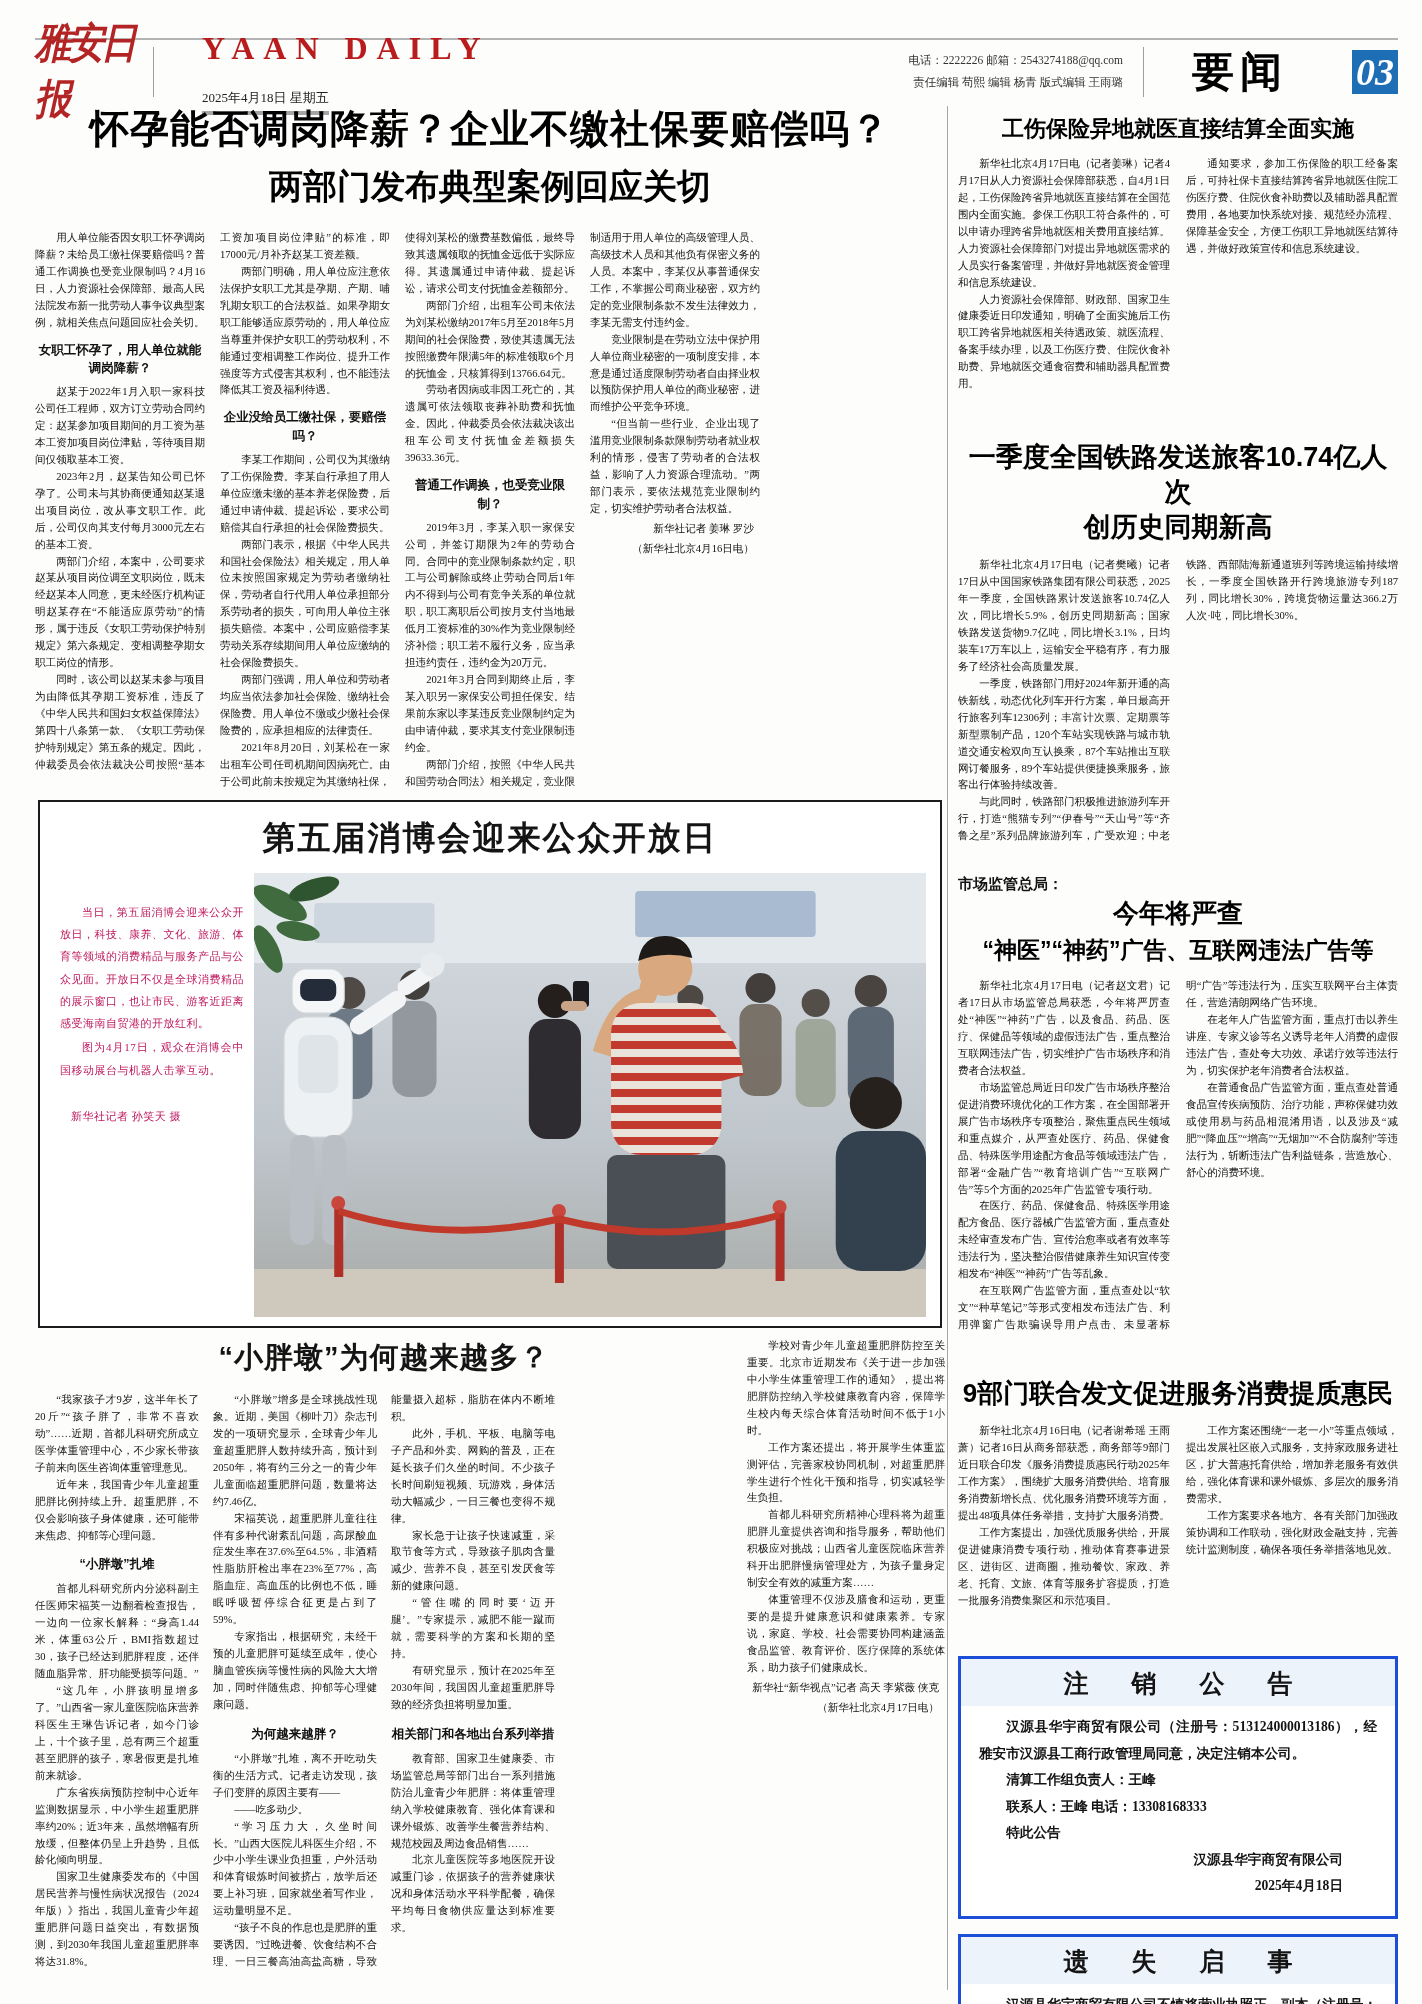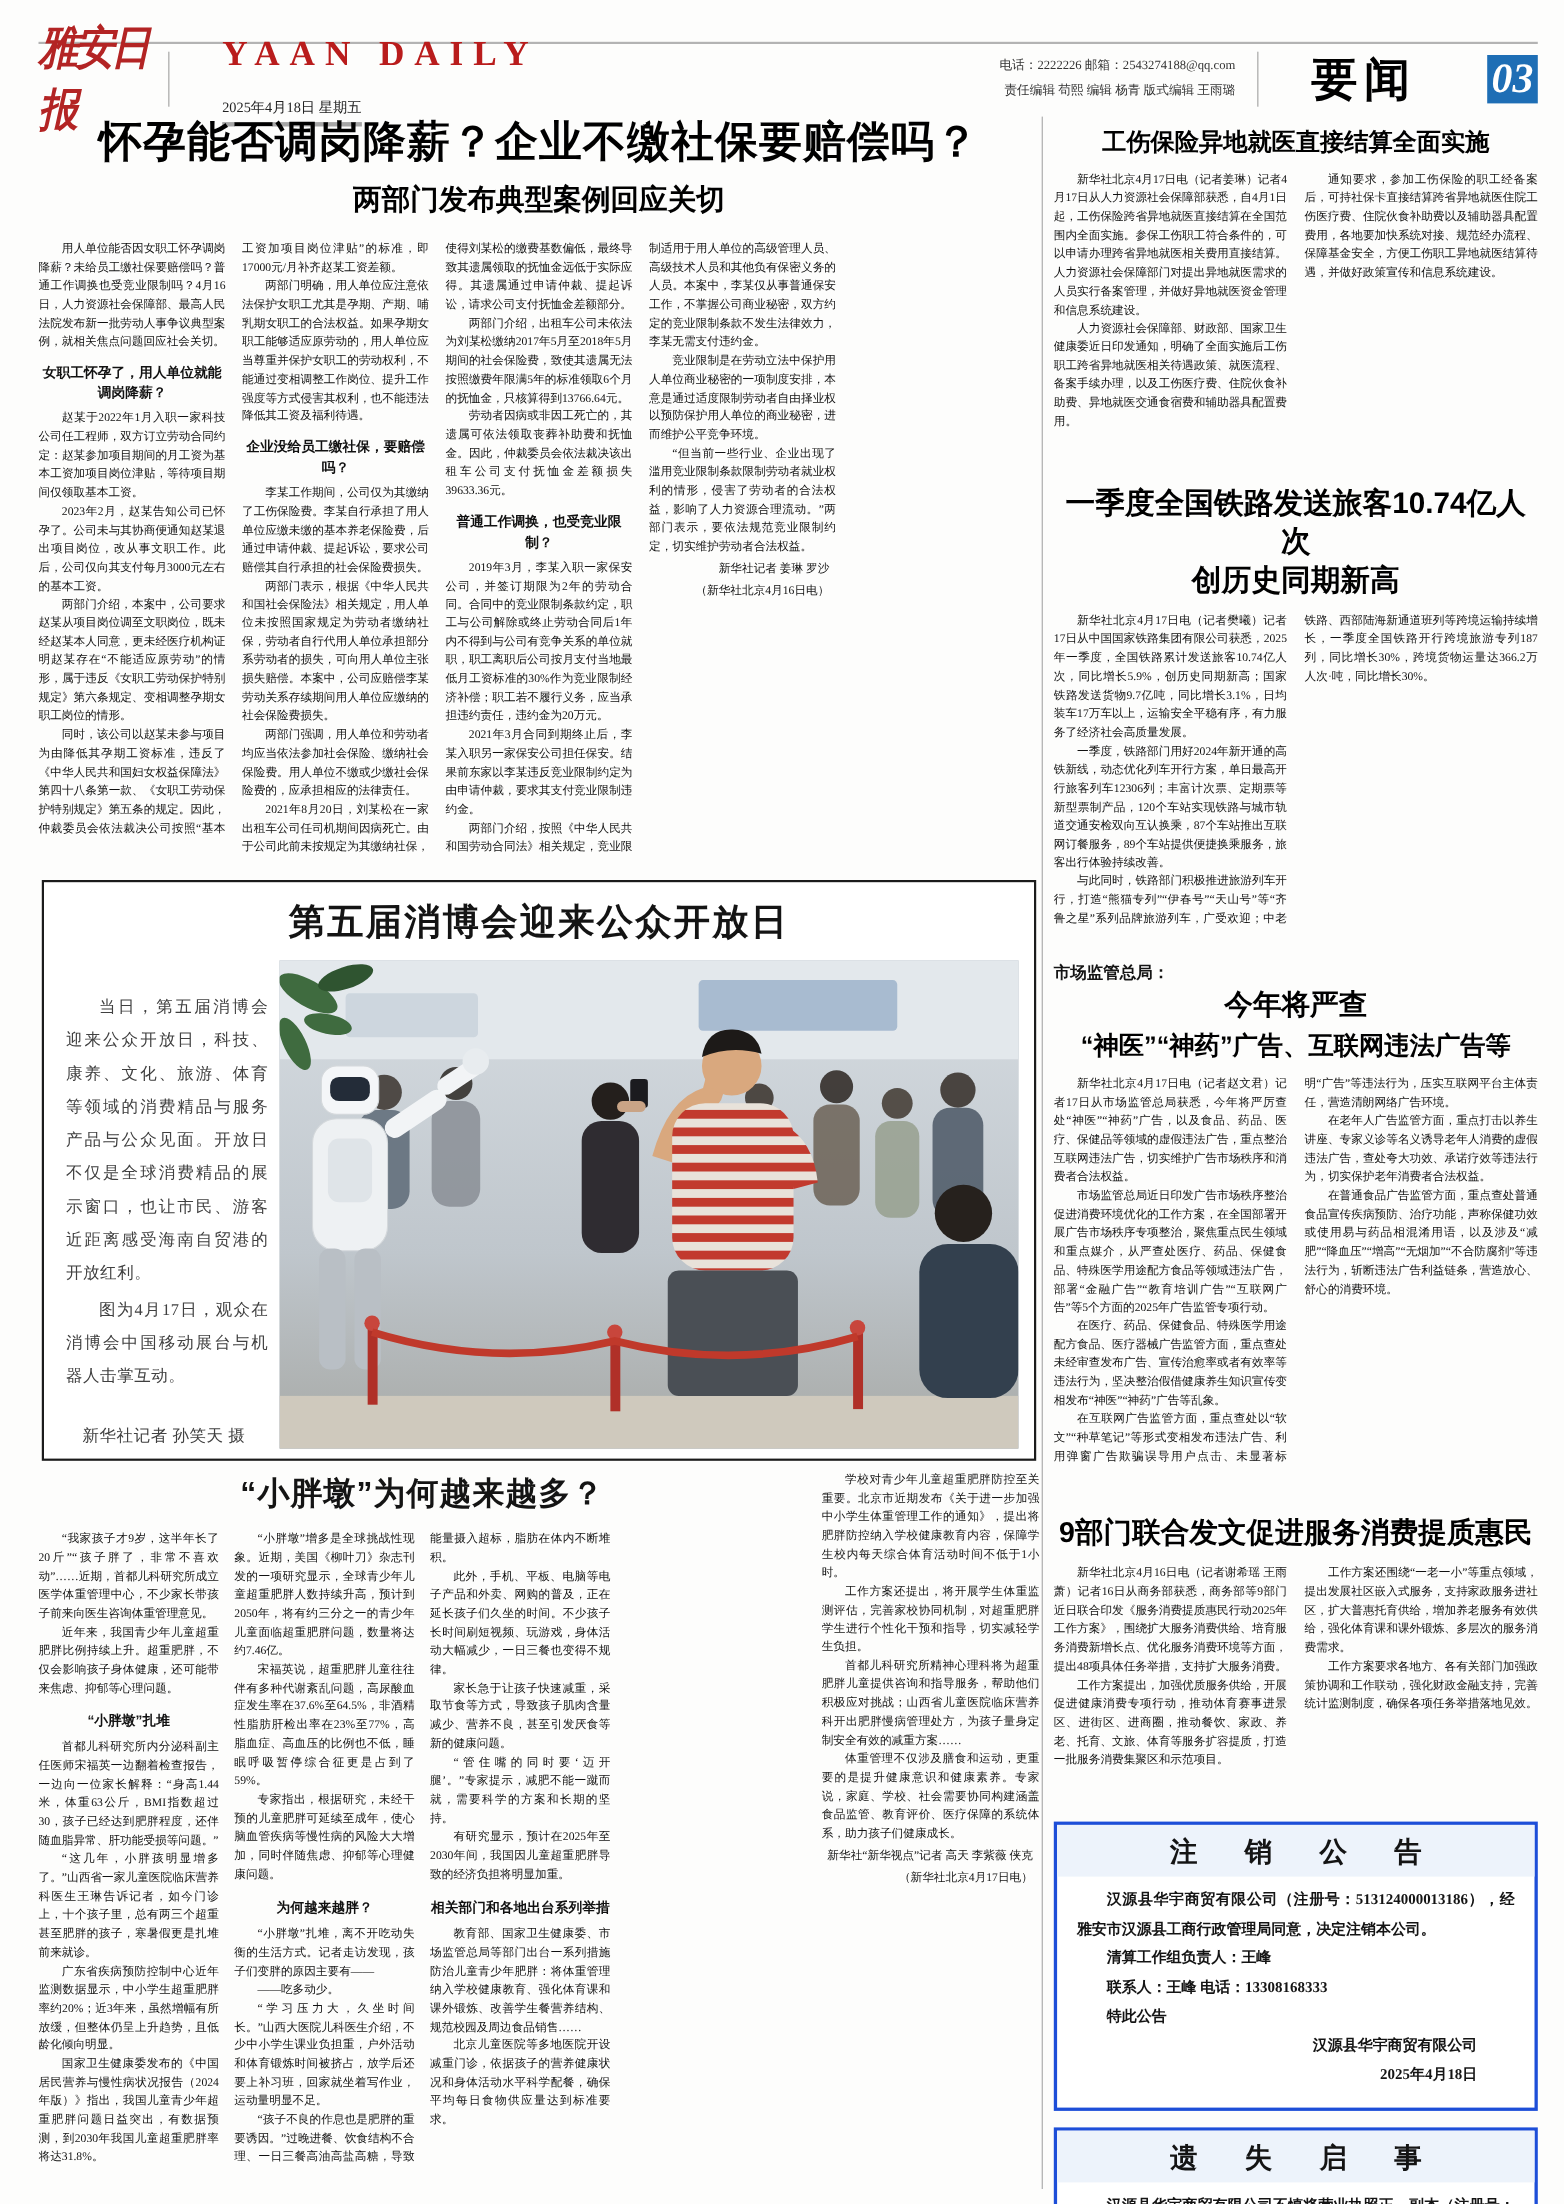--- a/index.html
+++ b/index.html
@@ -29,38 +29,38 @@
     font-size:42px; letter-spacing:6px; color:#000; margin:0 64px 0 48px; }
   .page-no { width:46px; height:44px; background:#1e6eb5; color:#fff; flex:0 0 auto;
     font-family:"Liberation Serif",serif; font-style:italic; font-weight:bold;
     font-size:38px; display:flex; align-items:center; justify-content:center; }
   
   .v-divider { left:947px; top:106px; width:1px; height:1884px; background:#a6a6a6; }
   .lead { position:absolute; left:35px; top:102px; width:910px; }
   .hl1,.hl2 { font-family:"Liberation Sans","DejaVu Sans",sans-serif; font-weight:900;
     text-align:center; color:#000; }
   .hl1 { font-size:39px; letter-spacing:1px; }
-  .hl2 { font-size:26px; margin-top:8px; }
+  .hl2 { font-size:34px; margin-top:8px; }
   .art-body { text-align:justify; font-size:10.6px; line-height:1.6; color:#111;
     column-fill:auto; overflow:hidden; }
   .lead .art-body { margin-top:20px; height:566px; column-count:5; column-gap:15px; }
   .bp { text-indent:2em; text-align:justify; }
   .t-h { font-family:"Liberation Sans","DejaVu Sans",sans-serif; font-weight:900;
     font-size:12.5px; text-indent:0; text-align:center; margin:9px 0 6px; line-height:1.5; }
   .t-hc { font-family:"Liberation Sans","DejaVu Sans",sans-serif; font-weight:900;
     font-size:12.5px; text-indent:0; text-align:center; margin:10px 0 7px; }
   .t-sign { text-indent:0; text-align:right; padding-right:6px; margin-top:3px; }
   
   .photo-box { position:absolute; left:38px; top:800px; width:904px; height:528px;
     border:2px solid #1b1b1b; padding:10px 14px; background:#fff; }
   .photo-title { font-family:"Liberation Sans","DejaVu Sans",sans-serif; font-weight:900;
     font-size:33px; text-align:center; margin-top:4px; letter-spacing:2px; }
   .photo-row { display:flex; margin-top:12px; }
   .photo-caption { width:200px; flex:0 0 auto; padding:28px 10px 0 6px;
-    font-size:15px; line-height:2.02; letter-spacing:0.5px; color:#404040; }
+    font-size:11px; line-height:2.02; letter-spacing:0.5px; color:#be185d; }
   .photo-caption .bp { margin-bottom:2px; }
   .photo-caption .t-sign { text-align:left; text-indent:1em; margin-top:24px; }
   .photo-frame { flex:1 1 auto; height:444px; overflow:hidden; background:#c9cfd4; }
   
   .fat { position:absolute; left:35px; top:1338px; width:910px; display:flex; }
   .fat-main { width:698px; flex:0 0 auto; }
   .fat-hl { font-family:"Liberation Sans","DejaVu Sans",sans-serif; font-weight:900;
     font-size:29px; text-align:center; letter-spacing:1px; }
   .fat-main .art-body { margin-top:14px; height:602px; column-count:4; column-gap:14px; }
   .fat-col5 { width:198px; margin-left:14px; flex:0 0 auto; height:656px; overflow:hidden;

